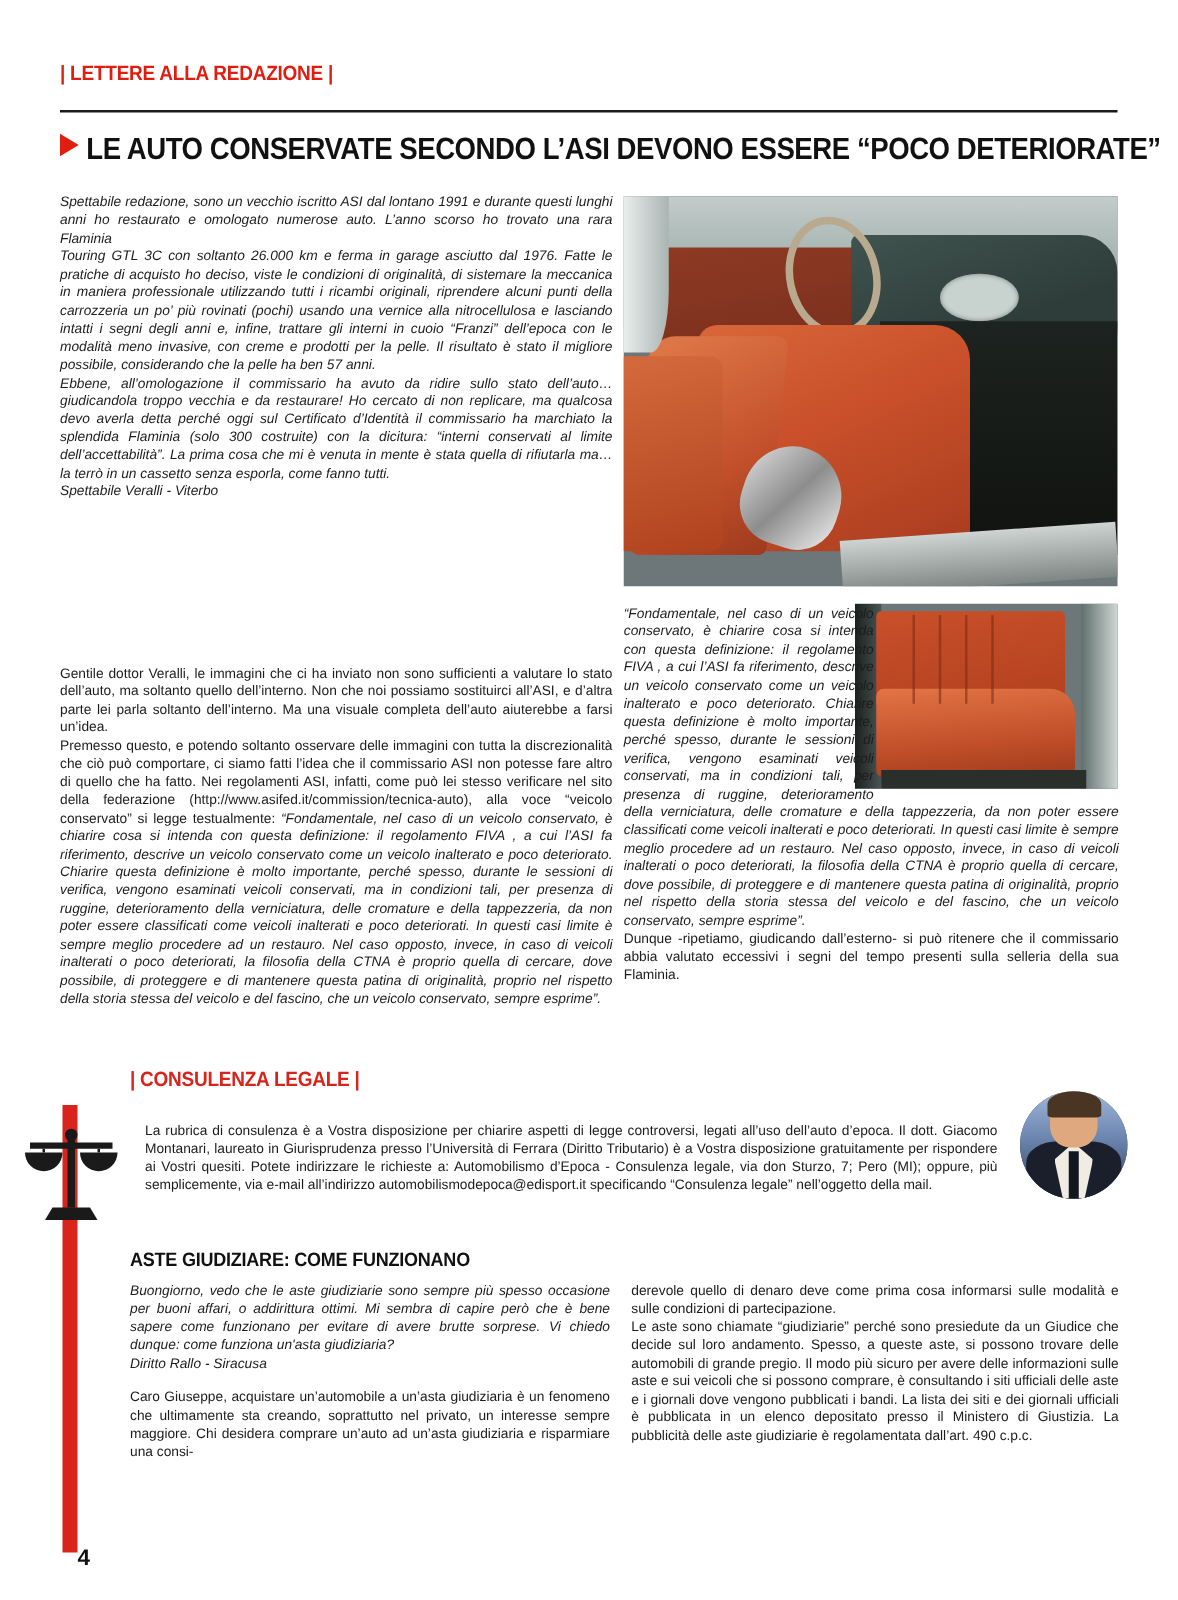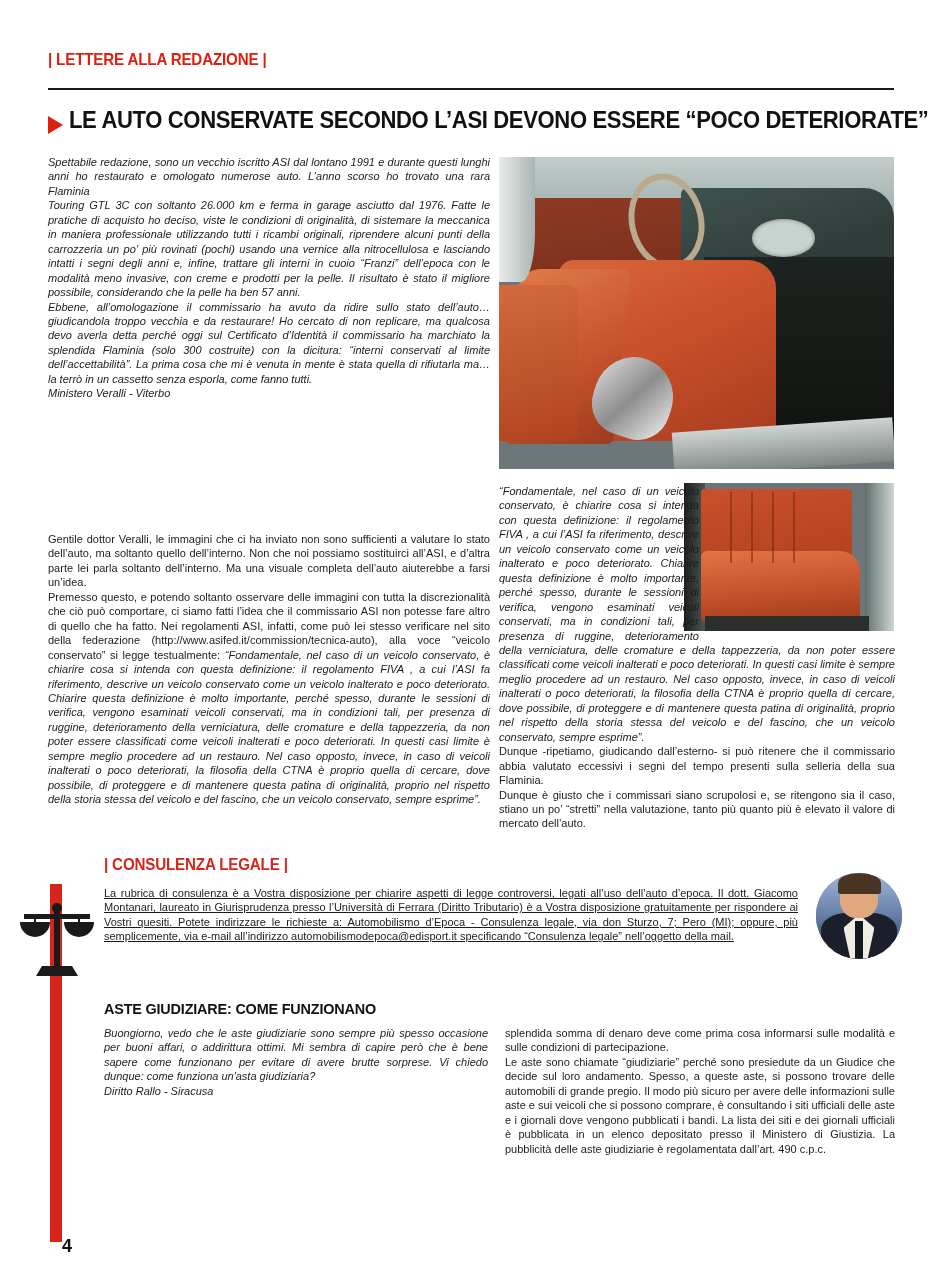--- a/index.html
+++ b/index.html
@@ -51,21 +51,21 @@
     width: 846px; height: 1.5px;
     background: #1a1a1a;
   }
 
   
   .headline-wrap {
     position: absolute;
     left: 48px; top: 106px;
     width: 870px;
     display: flex;
-    align-items: flex-end;
+    align-items: flex-start;
     gap: 6px;
   }
   .tri {
     width: 0; height: 0;
     border-left: 15px solid #e01e10;
     border-top: 9px solid transparent;
     border-bottom: 9px solid transparent;
     flex: 0 0 auto;
     margin-top: 1px;
   }
@@ -147,21 +147,21 @@
     letter-spacing: -0.2px;
     transform: scaleX(0.92);
     transform-origin: left center;
     white-space: nowrap;
   }
   .legal-text {
     position: absolute;
     left: 104px; top: 886px;
     width: 790px;
   }
-  .legal-text p { margin: 0; text-decoration: underline; }
+  .legal-text p { margin: 12px; }
   .portrait {
     position: absolute;
     right: 40px; top: 873px;
     width: 86px; height: 86px;
     border-radius: 50%;
     overflow: hidden;
     background: #3a4a66;
   }
   .legal-text .float-portrait {
     float: right;
@@ -324,21 +324,21 @@
     <div class="ph-seat-rear"></div>
     <div class="ph-chrome"></div>
     <div class="ph-sill"></div>
     <div class="ph-pillar"></div>
   </div>
 
   <div class="col-left-top body-text ital">
     <p>Spettabile redazione, sono un vecchio iscritto ASI dal lontano 1991 e durante questi lunghi anni ho restaurato e omologato numerose auto. L’anno scorso ho trovato una rara Flaminia</p>
     <p>Touring GTL 3C con soltanto 26.000 km e ferma in garage asciutto dal 1976. Fatte le pratiche di acquisto ho deciso, viste le condizioni di originalità, di sistemare la meccanica in maniera professionale utilizzando tutti i ricambi originali, riprendere alcuni punti della carrozzeria un po’ più rovinati (pochi) usando una vernice alla nitrocellulosa e lasciando intatti i segni degli anni e, infine, trattare gli interni in cuoio “Franzi” dell’epoca con le modalità meno invasive, con creme e prodotti per la pelle. Il risultato è stato il migliore possibile, considerando che la pelle ha ben 57 anni.</p>
     <p>Ebbene, all’omologazione il commissario ha avuto da ridire sullo stato dell’auto… giudicandola troppo vecchia e da restaurare! Ho cercato di non replicare, ma qualcosa devo averla detta perché oggi sul Certificato d’Identità il commissario ha marchiato la splendida Flaminia (solo 300 costruite) con la dicitura: “interni conservati al limite dell’accettabilità”. La prima cosa che mi è venuta in mente è stata quella di rifiutarla ma… la terrò in un cassetto senza esporla, come fanno tutti.</p>
-    <p>Ministero Veralli - Viterbo</p>
+    <p>Spettabile Veralli - Viterbo</p>
   </div>
 
   <div class="col-left-mid body-text">
     <div class="gap-line"></div>
     <p>Gentile dottor Veralli, le immagini che ci ha inviato non sono sufficienti a valutare lo stato dell’auto, ma soltanto quello dell’interno. Non che noi possiamo sostituirci all’ASI, e d’altra parte lei parla soltanto dell’interno. Ma una visuale completa dell’auto aiuterebbe a farsi un’idea.</p>
     <p><span>Premesso questo, e potendo soltanto osservare delle immagini con tutta la discrezionalità che ciò può comportare, ci siamo fatti l’idea che il commissario ASI non potesse fare altro di quello che ha fatto. Nei regolamenti ASI, infatti, come può lei stesso verificare nel sito della federazione (http://www.asifed.it/commission/tecnica-auto), alla voce “veicolo conservato” si legge testualmente: </span><span class="ital">“Fondamentale, nel caso di un veicolo conservato, è chiarire cosa si intenda con questa definizione:  il regolamento FIVA , a cui l’ASI fa riferimento,  descrive un veicolo conservato come un veicolo inalterato e poco deteriorato. Chiarire questa definizione è molto importante, perché spesso, durante le sessioni di verifica, vengono esaminati veicoli conservati, ma in condizioni tali, per presenza di ruggine, deterioramento della verniciatura, delle cromature e della tappezzeria, da non poter essere classificati come veicoli inalterati e poco deteriorati. In questi casi limite è sempre meglio procedere ad un restauro. Nel caso opposto, invece, in caso di veicoli inalterati o poco deteriorati, la filosofia della CTNA è proprio quella di cercare, dove possibile, di proteggere e di mantenere questa patina di originalità, proprio nel rispetto della storia stessa del veicolo e del fascino, che un veicolo conservato, sempre esprime”.</span></p>
   </div>
 
   <div class="photo-rear">
     <div class="rear-dark-l"></div>
@@ -349,21 +349,20 @@
     <div class="pleat" style="left:22%"></div>
     <div class="pleat" style="left:32%"></div>
     <div class="pleat" style="left:42%"></div>
     <div class="pleat" style="left:52%"></div>
   </div>
 
   <div class="col-right-mid body-text">
     <div class="float-ph"></div>
     <p class="ital">“Fondamentale, nel caso di un veicolo conservato, è chiarire cosa si intenda con questa definizione:  il regolamento FIVA , a cui l’ASI fa riferimento,  descrive un veicolo conservato come un veicolo inalterato e poco deteriorato. Chiarire questa definizione è molto importante, perché spesso, durante le sessioni di verifica, vengono esaminati veicoli conservati, ma in condizioni tali, per presenza di ruggine, deterioramento della verniciatura, delle cromature e della tappezzeria, da non poter essere classificati come veicoli inalterati e poco deteriorati. In questi casi limite è sempre meglio procedere ad un restauro. Nel caso opposto, invece, in caso di veicoli inalterati o poco deteriorati, la filosofia della CTNA è proprio quella di cercare, dove possibile, di proteggere e di mantenere questa patina di originalità, proprio nel rispetto della storia stessa del veicolo e del fascino, che un veicolo conservato, sempre esprime”.</p>
     <p>Dunque -ripetiamo, giudicando dall’esterno- si può ritenere che il commissario abbia valutato eccessivi i segni del tempo presenti sulla selleria della sua Flaminia.</p>
-    <p>Dunque è giusto che i commissari siano scrupolosi e, se ritengono sia il caso, stiano un po’ “stretti” nella valutazione, tanto più quanto più è elevato il valore di mercato dell’auto.</p>
   </div>
 
   <div class="legal-bar"></div>
 
   <div class="scales-icon">
     <svg viewBox="0 0 78 86" width="78" height="86">
       <rect x="36" y="8" width="6" height="62" fill="#1a1a1a"></rect>
       <rect x="6" y="18" width="66" height="5" fill="#1a1a1a"></rect>
       <circle cx="39" cy="12" r="5" fill="#1a1a1a"></circle>
       <path d="M2 26 L32 26 A15 15 0 0 1 2 26 Z" fill="#1a1a1a"></path>
@@ -388,22 +387,23 @@
     <div class="float-portrait"></div>
     <p>La rubrica di consulenza è a Vostra disposizione per chiarire aspetti di legge controversi, legati all’uso dell’auto d’epoca. Il dott. Giacomo Montanari, laureato in Giurisprudenza presso l’Università di Ferrara (Diritto Tributario) è a Vostra disposizione gratuitamente per rispondere ai Vostri quesiti. Potete indirizzare le richieste a: Automobilismo d’Epoca - Consulenza legale, via don Sturzo, 7; Pero (MI); oppure, più semplicemente, via e-mail all’indirizzo automobilismodepoca@edisport.it specificando “Consulenza legale” nell’oggetto della mail.</p>
   </div>
 
   <div class="aste-head">ASTE GIUDIZIARE: COME FUNZIONANO</div>
 
   <div class="aste-col-l body-text">
     <p class="ital">Buongiorno, vedo che le aste giudiziarie sono sempre più spesso occasione per buoni affari, o addirittura ottimi. Mi sembra di capire però che è bene sapere come funzionano per evitare di avere brutte sorprese. Vi chiedo dunque: come funziona un'asta giudiziaria?</p>
     <p class="ital">Diritto Rallo - Siracusa</p>
     <div class="gap-line"></div>
+    <p>Caro Giuseppe, acquistare un’automobile a un’asta giudiziaria è un fenomeno che ultimamente sta creando, soprattutto nel privato, un interesse sempre maggiore. Chi desidera comprare un’auto ad un’asta giudiziaria e risparmiare una consi-</p>
   </div>
 
   <div class="aste-col-r body-text">
-    <p>splendida somma di denaro deve come prima cosa informarsi sulle modalità e sulle condizioni di partecipazione.</p>
+    <p>derevole quello di denaro deve come prima cosa informarsi sulle modalità e sulle condizioni di partecipazione.</p>
     <p>Le aste sono chiamate “giudiziarie” perché sono presiedute da un Giudice che decide sul loro andamento. Spesso, a queste aste, si possono trovare delle automobili di grande pregio. Il modo più sicuro per avere delle informazioni sulle aste e sui veicoli che si possono comprare, è consultando i siti ufficiali delle aste e i giornali dove vengono pubblicati i bandi. La lista dei siti e dei giornali ufficiali è pubblicata in un elenco depositato presso il Ministero di Giustizia. La pubblicità delle aste giudiziarie è regolamentata dall’art. 490 c.p.c.</p>
   </div>
 
   <div class="folio">4</div>
 
 </div>
 
 </body></html>

